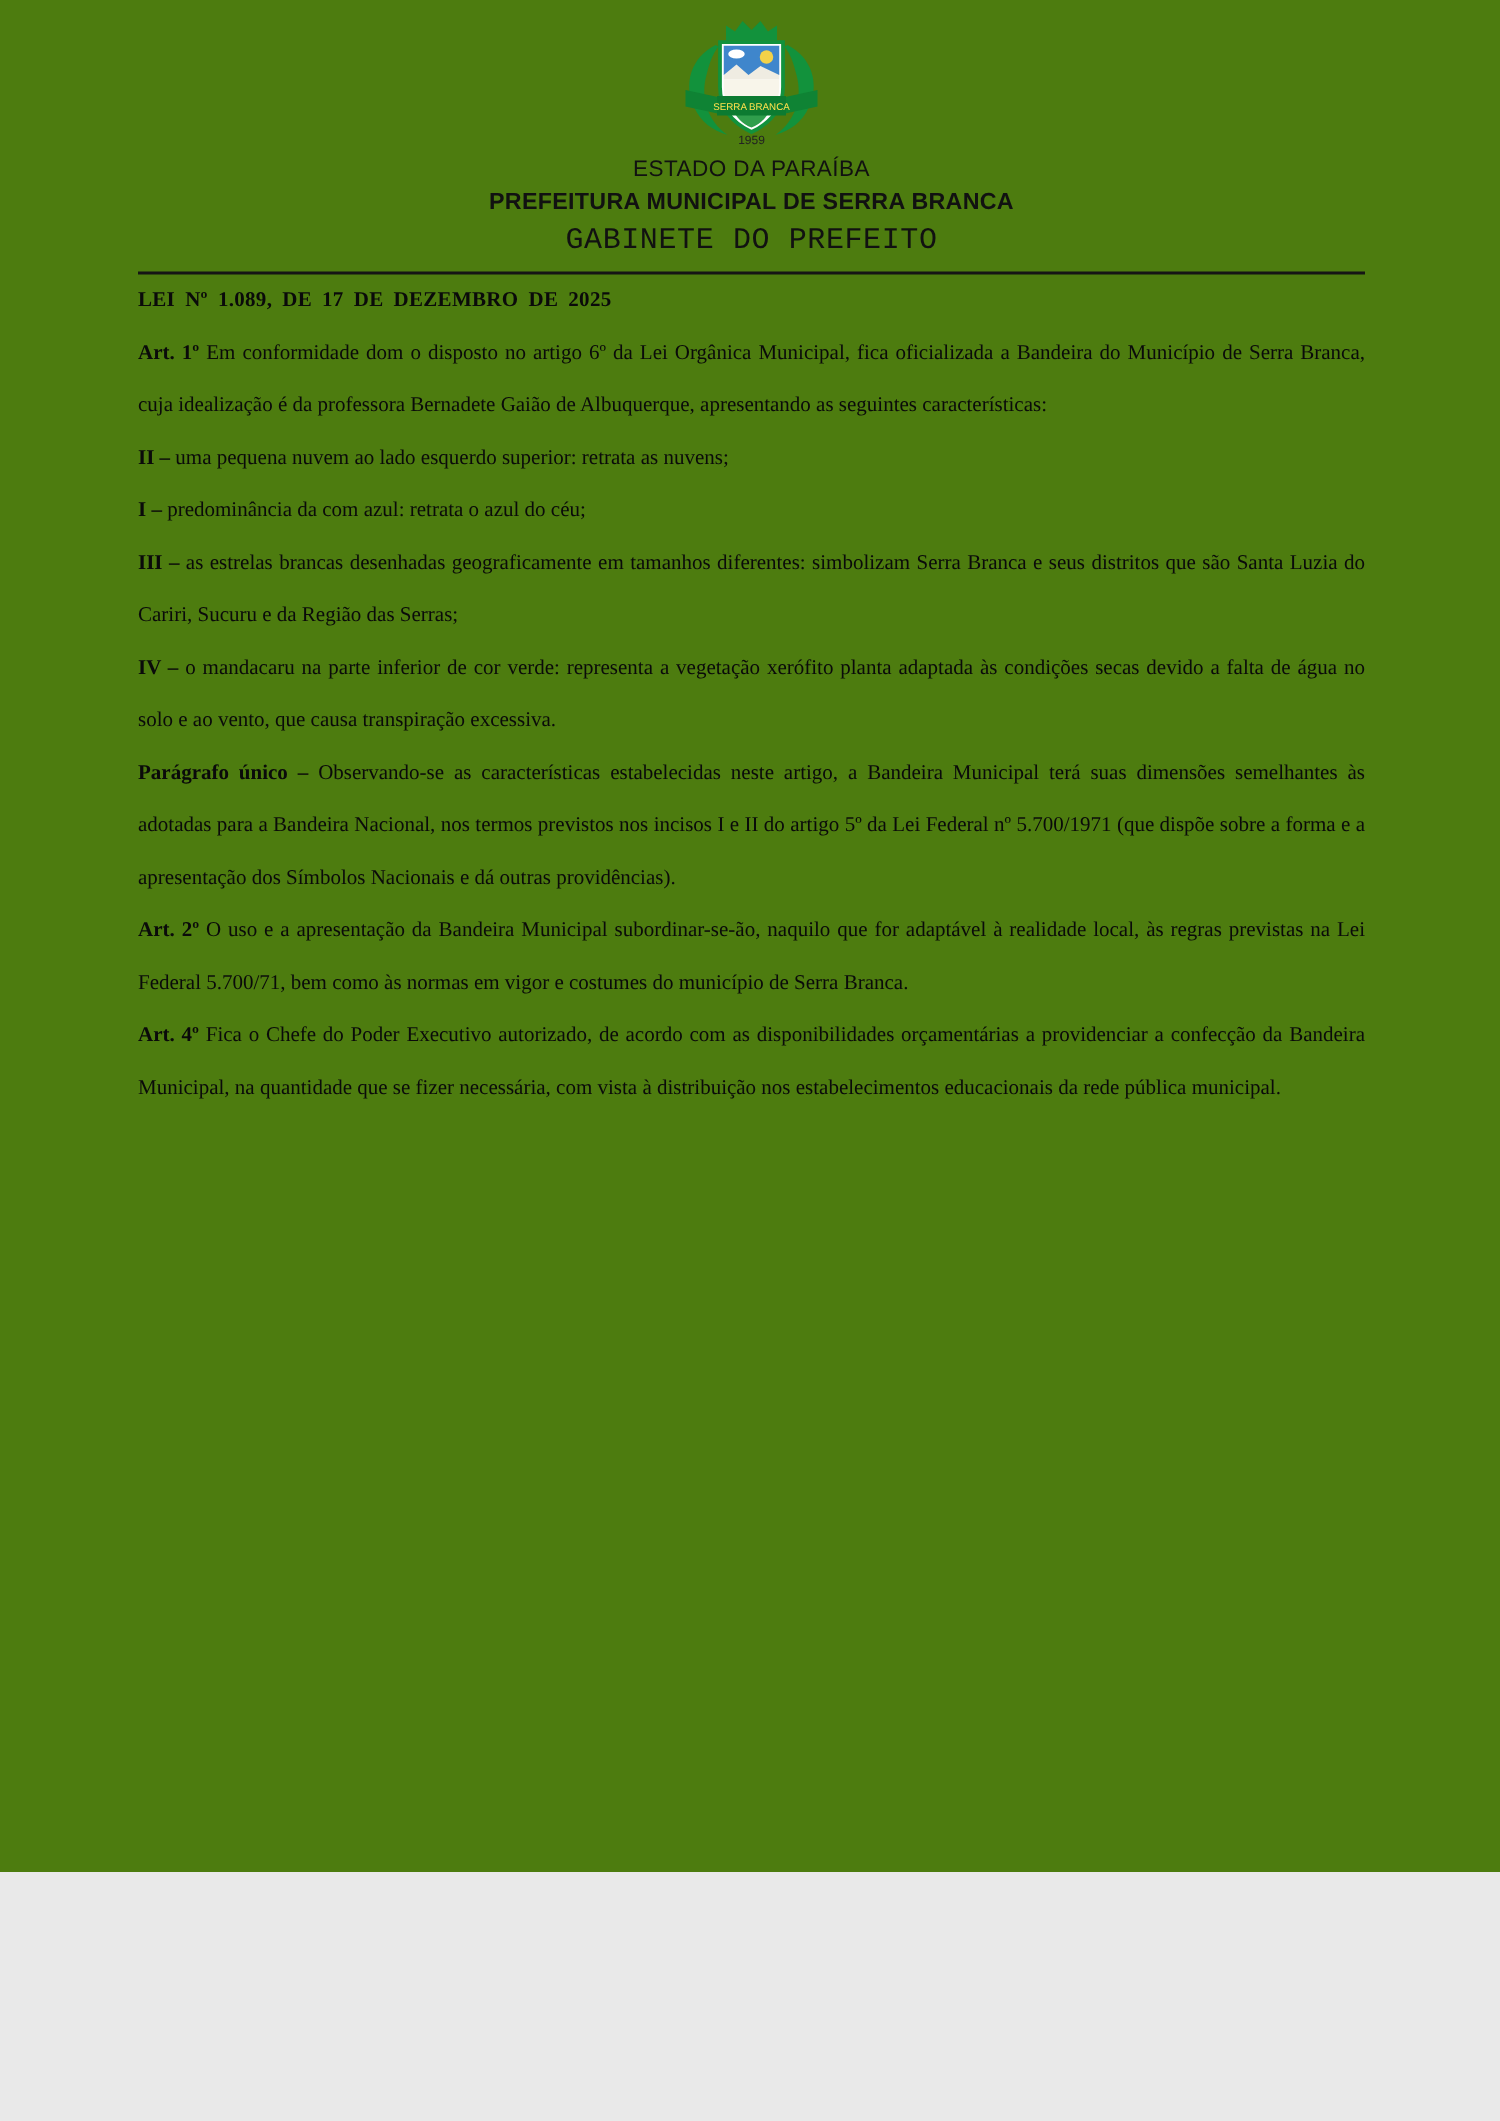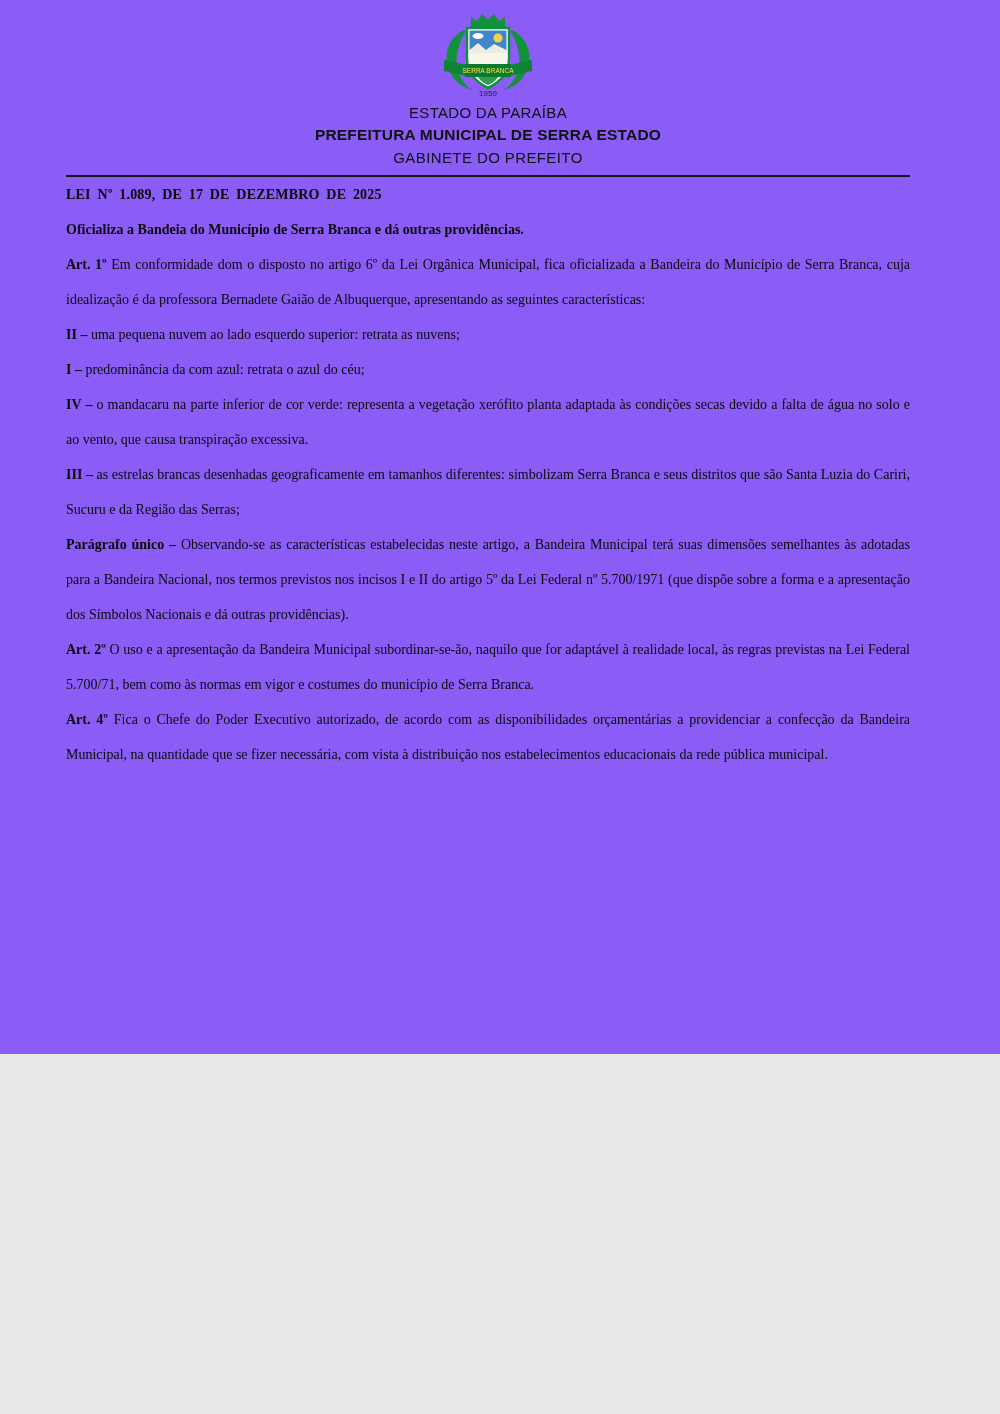--- a/index.html
+++ b/index.html
@@ -1,34 +1,34 @@
 <!DOCTYPE html>
 <html lang="pt"><head>
 <meta charset="utf-8">
 <title>Lei Nº 1.089 — Serra Branca</title>
 <style>
   * { box-sizing: border-box; }
   html, body { margin: 0; padding: 0; background: #e9e9e9; }
   .page {
     position: relative;
     width: 1000px;
-    height: 1054px;
+    height: 1248px;
     margin: 0 auto;
-    background: #8b5cf6;
-    padding: 12px 90px 24px 66px;
+    background: #4d7c0f;
+    padding: 12px 90px 24px 92px;
     font-family: "Liberation Serif", serif;
     color: #0a0a0a;
     overflow: hidden;
   }
   
   .doc-header { text-align: center; font-family: "Liberation Sans", sans-serif; color: #111; }
   .crest { display: flex; justify-content: center; }
   .h-state  { font-size: 15px;   margin-top: 6px; letter-spacing: 0.3px; text-align: center; }
   .h-muni   { font-size: 15.5px; margin-top: 5px; font-weight: 700; letter-spacing: 0.2px; }
-  .h-office { font-size: 15px;   margin-top: 5px; letter-spacing: 0.4px; }
+  .h-office { font-size: 20px;   margin-top: 5px; letter-spacing: 0.4px; font-family: Liberation Mono, monospace; }
   .divider  { height: 0; border-bottom: 2.5px solid #151515; margin-top: 9px; }
   
   .doc-body { font-size: 14px; line-height: 35px; text-align: justify; }
   .doc-body p { margin: 0; }
   .law-title { font-weight: 700; margin-top: 28px; word-spacing: 3px; letter-spacing: 0.2px; }
   .ementa    { font-weight: 700; margin-top: 32px; margin-left: 369px; }
   .preamble  { margin-top: 64px; }
   .art-first { margin-top: 46px; }
   .article   { margin-top: 35px; }
   .item      { margin-top: 0; }
@@ -57,41 +57,40 @@
         <path d="M46,58 Q60,66 74,58 Q69,70 60,73 Q51,70 46,58 Z" fill="#2f9e4c"></path>
 
         <path d="M16,48 L39,53 V64 L16,59 Z" fill="#0f8334"></path>
         <path d="M104,48 L81,53 V64 L104,59 Z" fill="#0f8334"></path>
         <rect x="37" y="52" width="46" height="13" fill="#0c7b31"></rect>
         <text x="60" y="61" text-anchor="middle" font-size="6.5" font-family="Liberation Sans, sans-serif" fill="#ffe14d">SERRA BRANCA</text>
         <text x="60" y="84" text-anchor="middle" font-size="8" font-family="Liberation Sans, sans-serif" fill="#222222">1959</text>
       </svg>
     </div>
     <div class="h-state">ESTADO DA PARAÍBA</div>
-    <div class="h-muni">PREFEITURA MUNICIPAL DE SERRA ESTADO</div>
+    <div class="h-muni">PREFEITURA MUNICIPAL DE SERRA BRANCA</div>
     <div class="h-office">GABINETE DO PREFEITO</div>
     <div class="divider"></div>
   </header>
 
   <main class="doc-body">
 
     <p class="law-title">LEI Nº 1.089, DE 17 DE DEZEMBRO DE 2025</p>
 
-    <p class="ementa">Oficializa a Bandeia do Município de Serra Branca e dá outras providências.</p>
 
 
     <p class="art-first"><strong>Art. 1º</strong><span> Em conformidade dom o disposto no artigo 6º da Lei Orgânica Municipal, fica oficializada a Bandeira do Município de Serra Branca, cuja idealização é da professora Bernadete Gaião de Albuquerque, apresentando as seguintes características:</span></p>
 
     <p class="item"><strong>II –</strong><span> uma pequena nuvem ao lado esquerdo superior: retrata as nuvens;</span></p>
 
     <p class="item"><strong>I –</strong><span> predominância da com azul: retrata o azul do céu;</span></p>
 
+    <p class="item"><strong>III –</strong><span> as estrelas brancas desenhadas geograficamente em tamanhos diferentes: simbolizam Serra Branca e seus distritos que são Santa Luzia do Cariri, Sucuru e da Região das Serras;</span></p>
+
     <p class="item"><strong>IV –</strong><span> o mandacaru na parte inferior de cor verde: representa a vegetação xerófito planta adaptada às condições secas devido a falta de água no solo e ao vento, que causa transpiração excessiva.</span></p>
-
-    <p class="item"><strong>III –</strong><span> as estrelas brancas desenhadas geograficamente em tamanhos diferentes: simbolizam Serra Branca e seus distritos que são Santa Luzia do Cariri, Sucuru e da Região das Serras;</span></p>
 
     <p class="item"><strong>Parágrafo único –</strong><span> Observando-se as características estabelecidas neste artigo, a Bandeira Municipal terá suas dimensões semelhantes às adotadas para a Bandeira Nacional, nos termos previstos nos incisos I e II do artigo 5º da Lei Federal nº 5.700/1971 (que dispõe sobre a forma e a apresentação dos Símbolos Nacionais e dá outras providências).</span></p>
 
     <p class="article"><strong>Art. 2º</strong><span> O uso e a apresentação da Bandeira Municipal subordinar-se-ão, naquilo que for adaptável à realidade local, às regras previstas na Lei Federal 5.700/71, bem como às normas em vigor e costumes do município de Serra Branca.</span></p>
 
 
     <p class="article"><strong>Art. 4º</strong><span> Fica o Chefe do Poder Executivo autorizado, de acordo com as disponibilidades orçamentárias a providenciar a confecção da Bandeira Municipal, na quantidade que se fizer necessária, com vista à distribuição nos estabelecimentos educacionais da rede pública municipal.</span></p>
 
   </main>
 </div>

